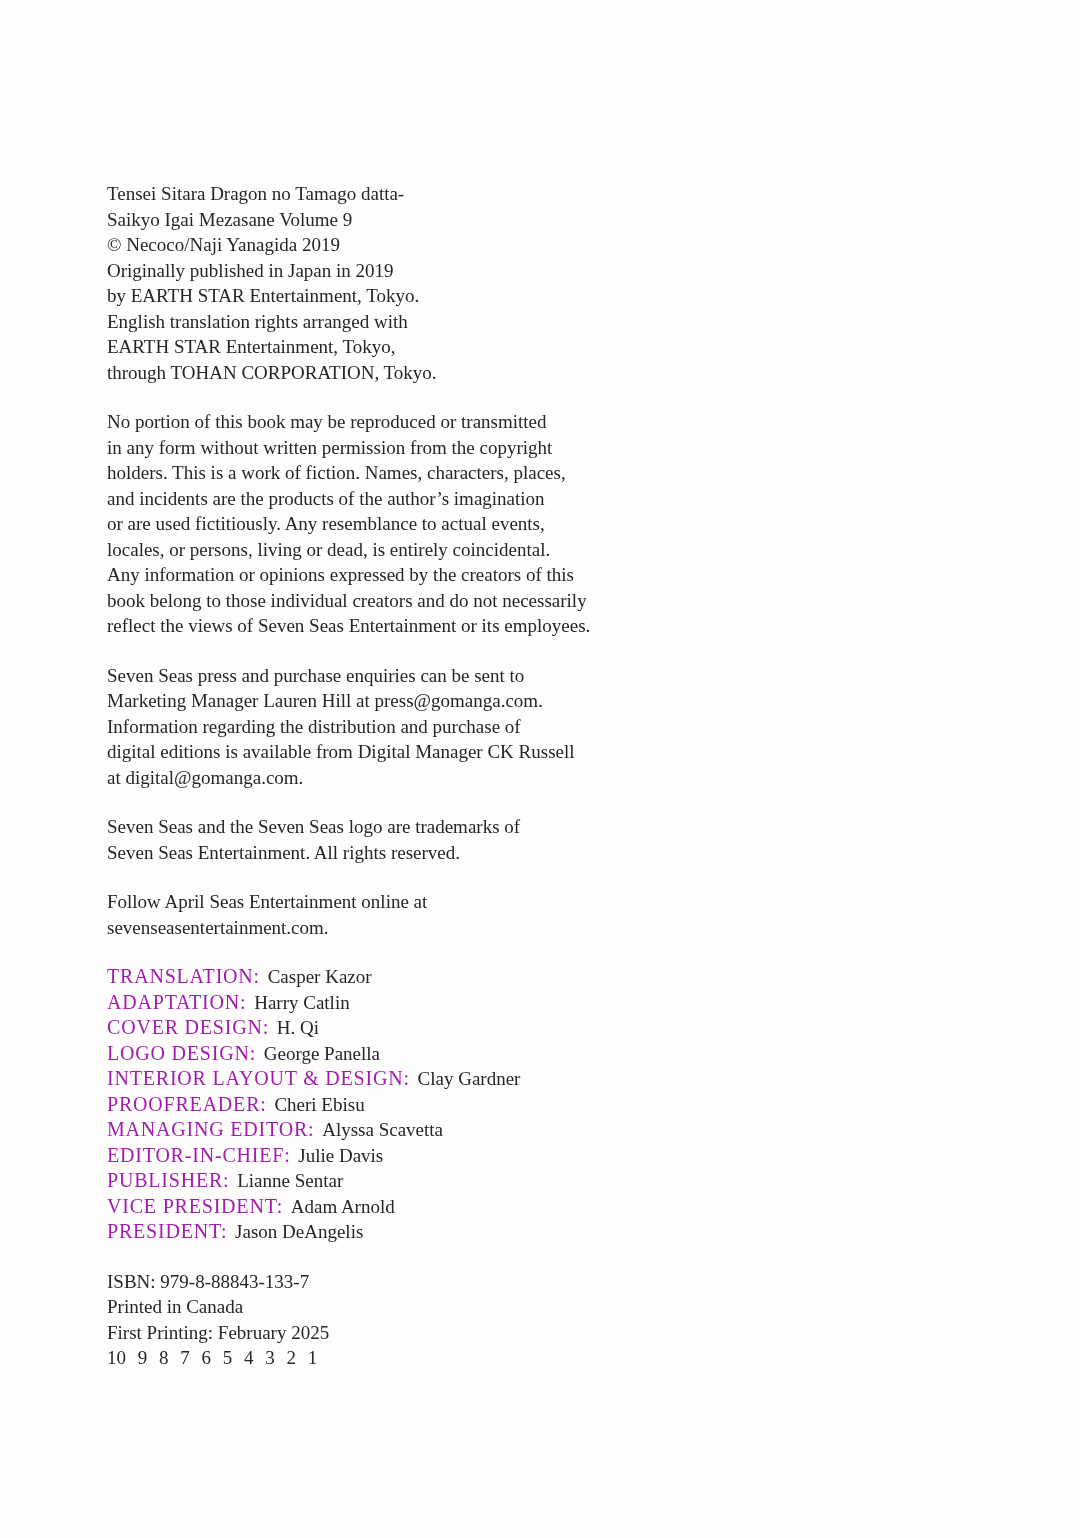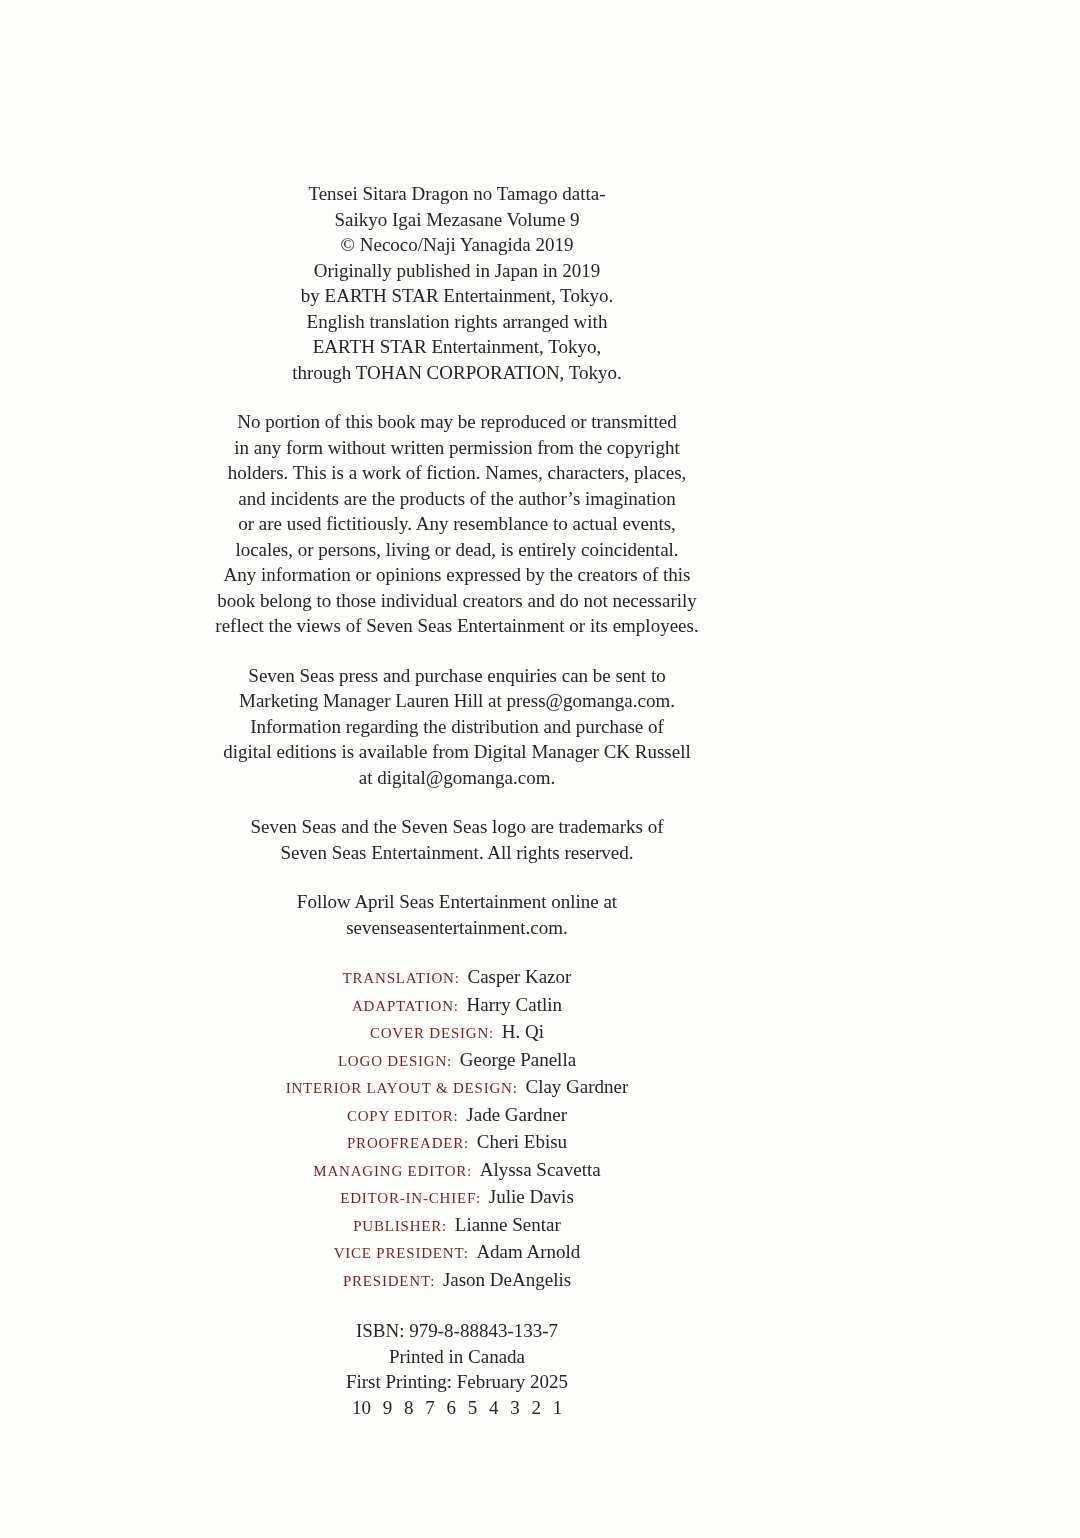--- a/index.html
+++ b/index.html
@@ -8,21 +8,20 @@
     width: 1080px;
     height: 1538px;
     font-family: "Liberation Serif", "DejaVu Serif", serif;
     overflow: hidden;
   }
   .page {
     width: 1080px;
     height: 1538px;
     background: #fdfdfc;
     position: relative;
-    text-align: center;
   }
   .content {
     position: absolute;
     top: 181px;
     left: 107px;
     width: 700px;
     color: #262626;
     font-size: 19px;
     line-height: 25.5px;
   }
@@ -30,23 +29,23 @@
     white-space: pre-line;
     margin-bottom: 24px;
   }
   .credits {
     margin-bottom: 24px;
   }
   .credit-line {
     line-height: 25.5px;
   }
   .credit-label {
-    font-size: 15px;
+    font-size: 20px;
     letter-spacing: 0.8px;
-    color: #7f1d1d;
+    color: #a21caf;
   }
   .credit-name {
     font-size: 19px;
     margin-left: 3px;
   }
   .printers-key {
     word-spacing: 7px;
     line-height: 25.5px;
   }
 </style>
@@ -86,21 +85,20 @@
 
     <div class="block">Follow April Seas Entertainment online at
 sevenseasentertainment.com.</div>
 
     <div class="credits">
       <div class="credit-line"><span class="credit-label">TRANSLATION:</span> <span class="credit-name">Casper Kazor</span></div>
       <div class="credit-line"><span class="credit-label">ADAPTATION:</span> <span class="credit-name">Harry Catlin</span></div>
       <div class="credit-line"><span class="credit-label">COVER DESIGN:</span> <span class="credit-name">H. Qi</span></div>
       <div class="credit-line"><span class="credit-label">LOGO DESIGN:</span> <span class="credit-name">George Panella</span></div>
       <div class="credit-line"><span class="credit-label">INTERIOR LAYOUT &amp; DESIGN:</span> <span class="credit-name">Clay Gardner</span></div>
-      <div class="credit-line"><span class="credit-label">COPY EDITOR:</span> <span class="credit-name">Jade Gardner</span></div>
       <div class="credit-line"><span class="credit-label">PROOFREADER:</span> <span class="credit-name">Cheri Ebisu</span></div>
       <div class="credit-line"><span class="credit-label">MANAGING EDITOR:</span> <span class="credit-name">Alyssa Scavetta</span></div>
       <div class="credit-line"><span class="credit-label">EDITOR-IN-CHIEF:</span> <span class="credit-name">Julie Davis</span></div>
       <div class="credit-line"><span class="credit-label">PUBLISHER:</span> <span class="credit-name">Lianne Sentar</span></div>
       <div class="credit-line"><span class="credit-label">VICE PRESIDENT:</span> <span class="credit-name">Adam Arnold</span></div>
       <div class="credit-line"><span class="credit-label">PRESIDENT:</span> <span class="credit-name">Jason DeAngelis</span></div>
     </div>
 
     <div class="block" style="margin-bottom:0;">ISBN: 979-8-88843-133-7
 Printed in Canada

